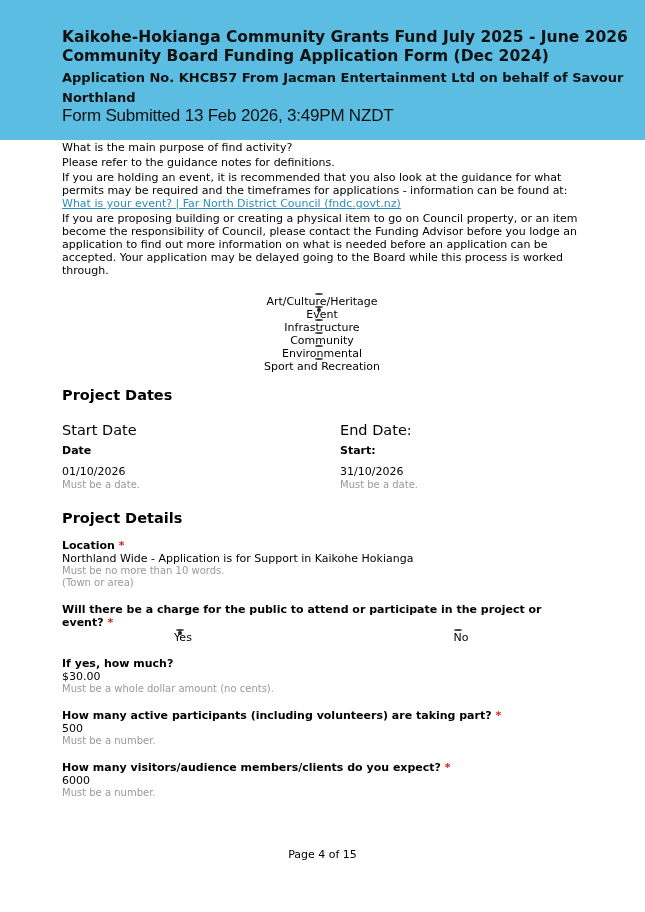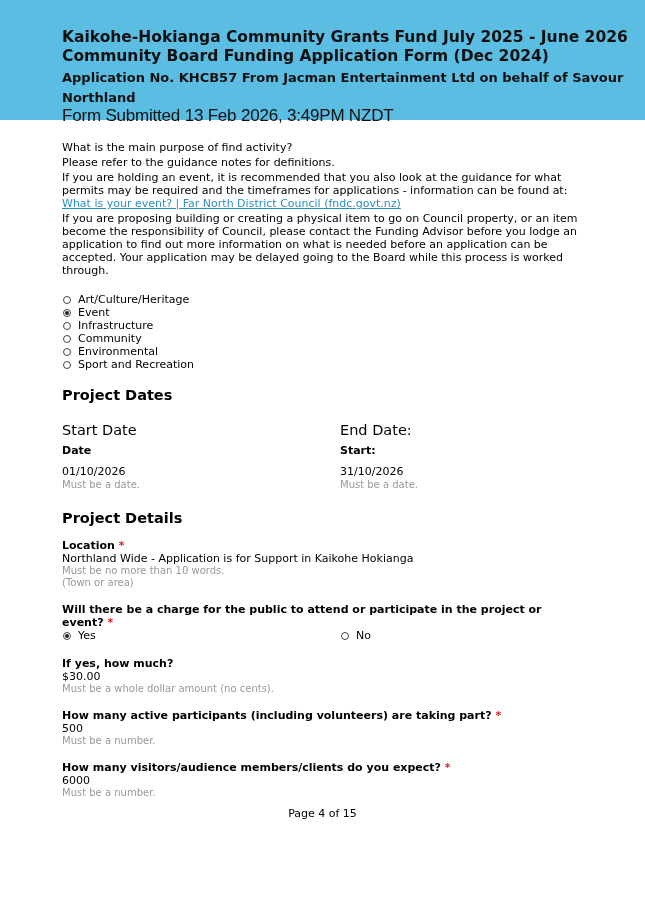--- a/index.html
+++ b/index.html
@@ -1,47 +1,47 @@
 <!DOCTYPE html>
 <html><head>
   <meta charset="utf-8">
   <style>
     * { box-sizing: border-box; margin: 0; padding: 0; }
     html, body { width: 645px; height: 912px; background: #ffffff; overflow: hidden; }
     body { font-family: "DejaVu Sans", sans-serif; color: #000; position: relative; }
     .header {
-      position: absolute; left: 0; top: 0; width: 645px; height: 120px;
+      position: absolute; left: 0; top: 0; width: 645px; height: 140px;
       background: #5bbde2; padding: 28px 0 0 62px;
     }
     .h-title { font-weight: bold; font-size: 15.5px; line-height: 19px; color: #111; letter-spacing: 0; }
     .h-sub { font-weight: bold; font-size: 13px; line-height: 20px; color: #111; margin-top: 2px; width: 570px; }
     .h-submitted { font-family: "Liberation Sans", sans-serif; font-size: 17px; line-height: 14px; color: #111; margin-top: 1px; letter-spacing: -0.2px; }
     .content { position: absolute; left: 62px; top: 140px; width: 520px; font-size: 11px; line-height: 13px; }
     .p { margin-top: 2px; }
     .p + .p { margin-top: 2px; }
     .gap4 { margin-top: 4px; }
     .link { color: #2a8fc0; text-decoration: underline; }
     .label { font-weight: bold; font-size: 11px; line-height: 13px; }
     .req { color: #e02020; }
-    .radio-row { display: flex; align-items: center; height: 13px; font-size: 11px; }
+    .radio-row { display: flex; align-items: center; height: 13px; font-size: 11px; flex-direction: column; }
     .radio {
       width: 8px; height: 8px; border: 1px solid #444; border-radius: 50%;
       margin-right: 7px; margin-left: 1px; display: inline-block; position: relative;
     }
     .radio.checked::after {
       content: ""; position: absolute; left: 1px; top: 1px; width: 4px; height: 4px;
       border-radius: 50%; background: #222;
     }
     .section-title { font-weight: bold; font-size: 14.5px; line-height: 18px; }
     .col-head { font-size: 14.5px; line-height: 18px; }
     .hint { color: #999; font-size: 10px; line-height: 12px; }
     .value { font-size: 11px; line-height: 13px; }
     .two-col { display: flex; gap: 36px; }
     .two-col > div { width: 253px; }
-    .footer { position: absolute; top: 807px; left: 0; width: 645px; text-align: center; font-size: 11px; line-height: 13px; }
+    .footer { position: absolute; top: 848px; left: 0; width: 645px; text-align: center; font-size: 11px; line-height: 13px; }
   </style>
 </head>
 <body>
 
 <div class="header">
   <div class="h-title">Kaikohe-Hokianga Community Grants Fund July 2025 - June 2026</div>
   <div class="h-title">Community Board Funding Application Form (Dec 2024)</div>
   <div class="h-sub">Application No. KHCB57 From Jacman Entertainment Ltd on behalf of Savour Northland</div>
   <div class="h-submitted">Form Submitted 13 Feb 2026, 3:49PM NZDT</div>
 </div>

